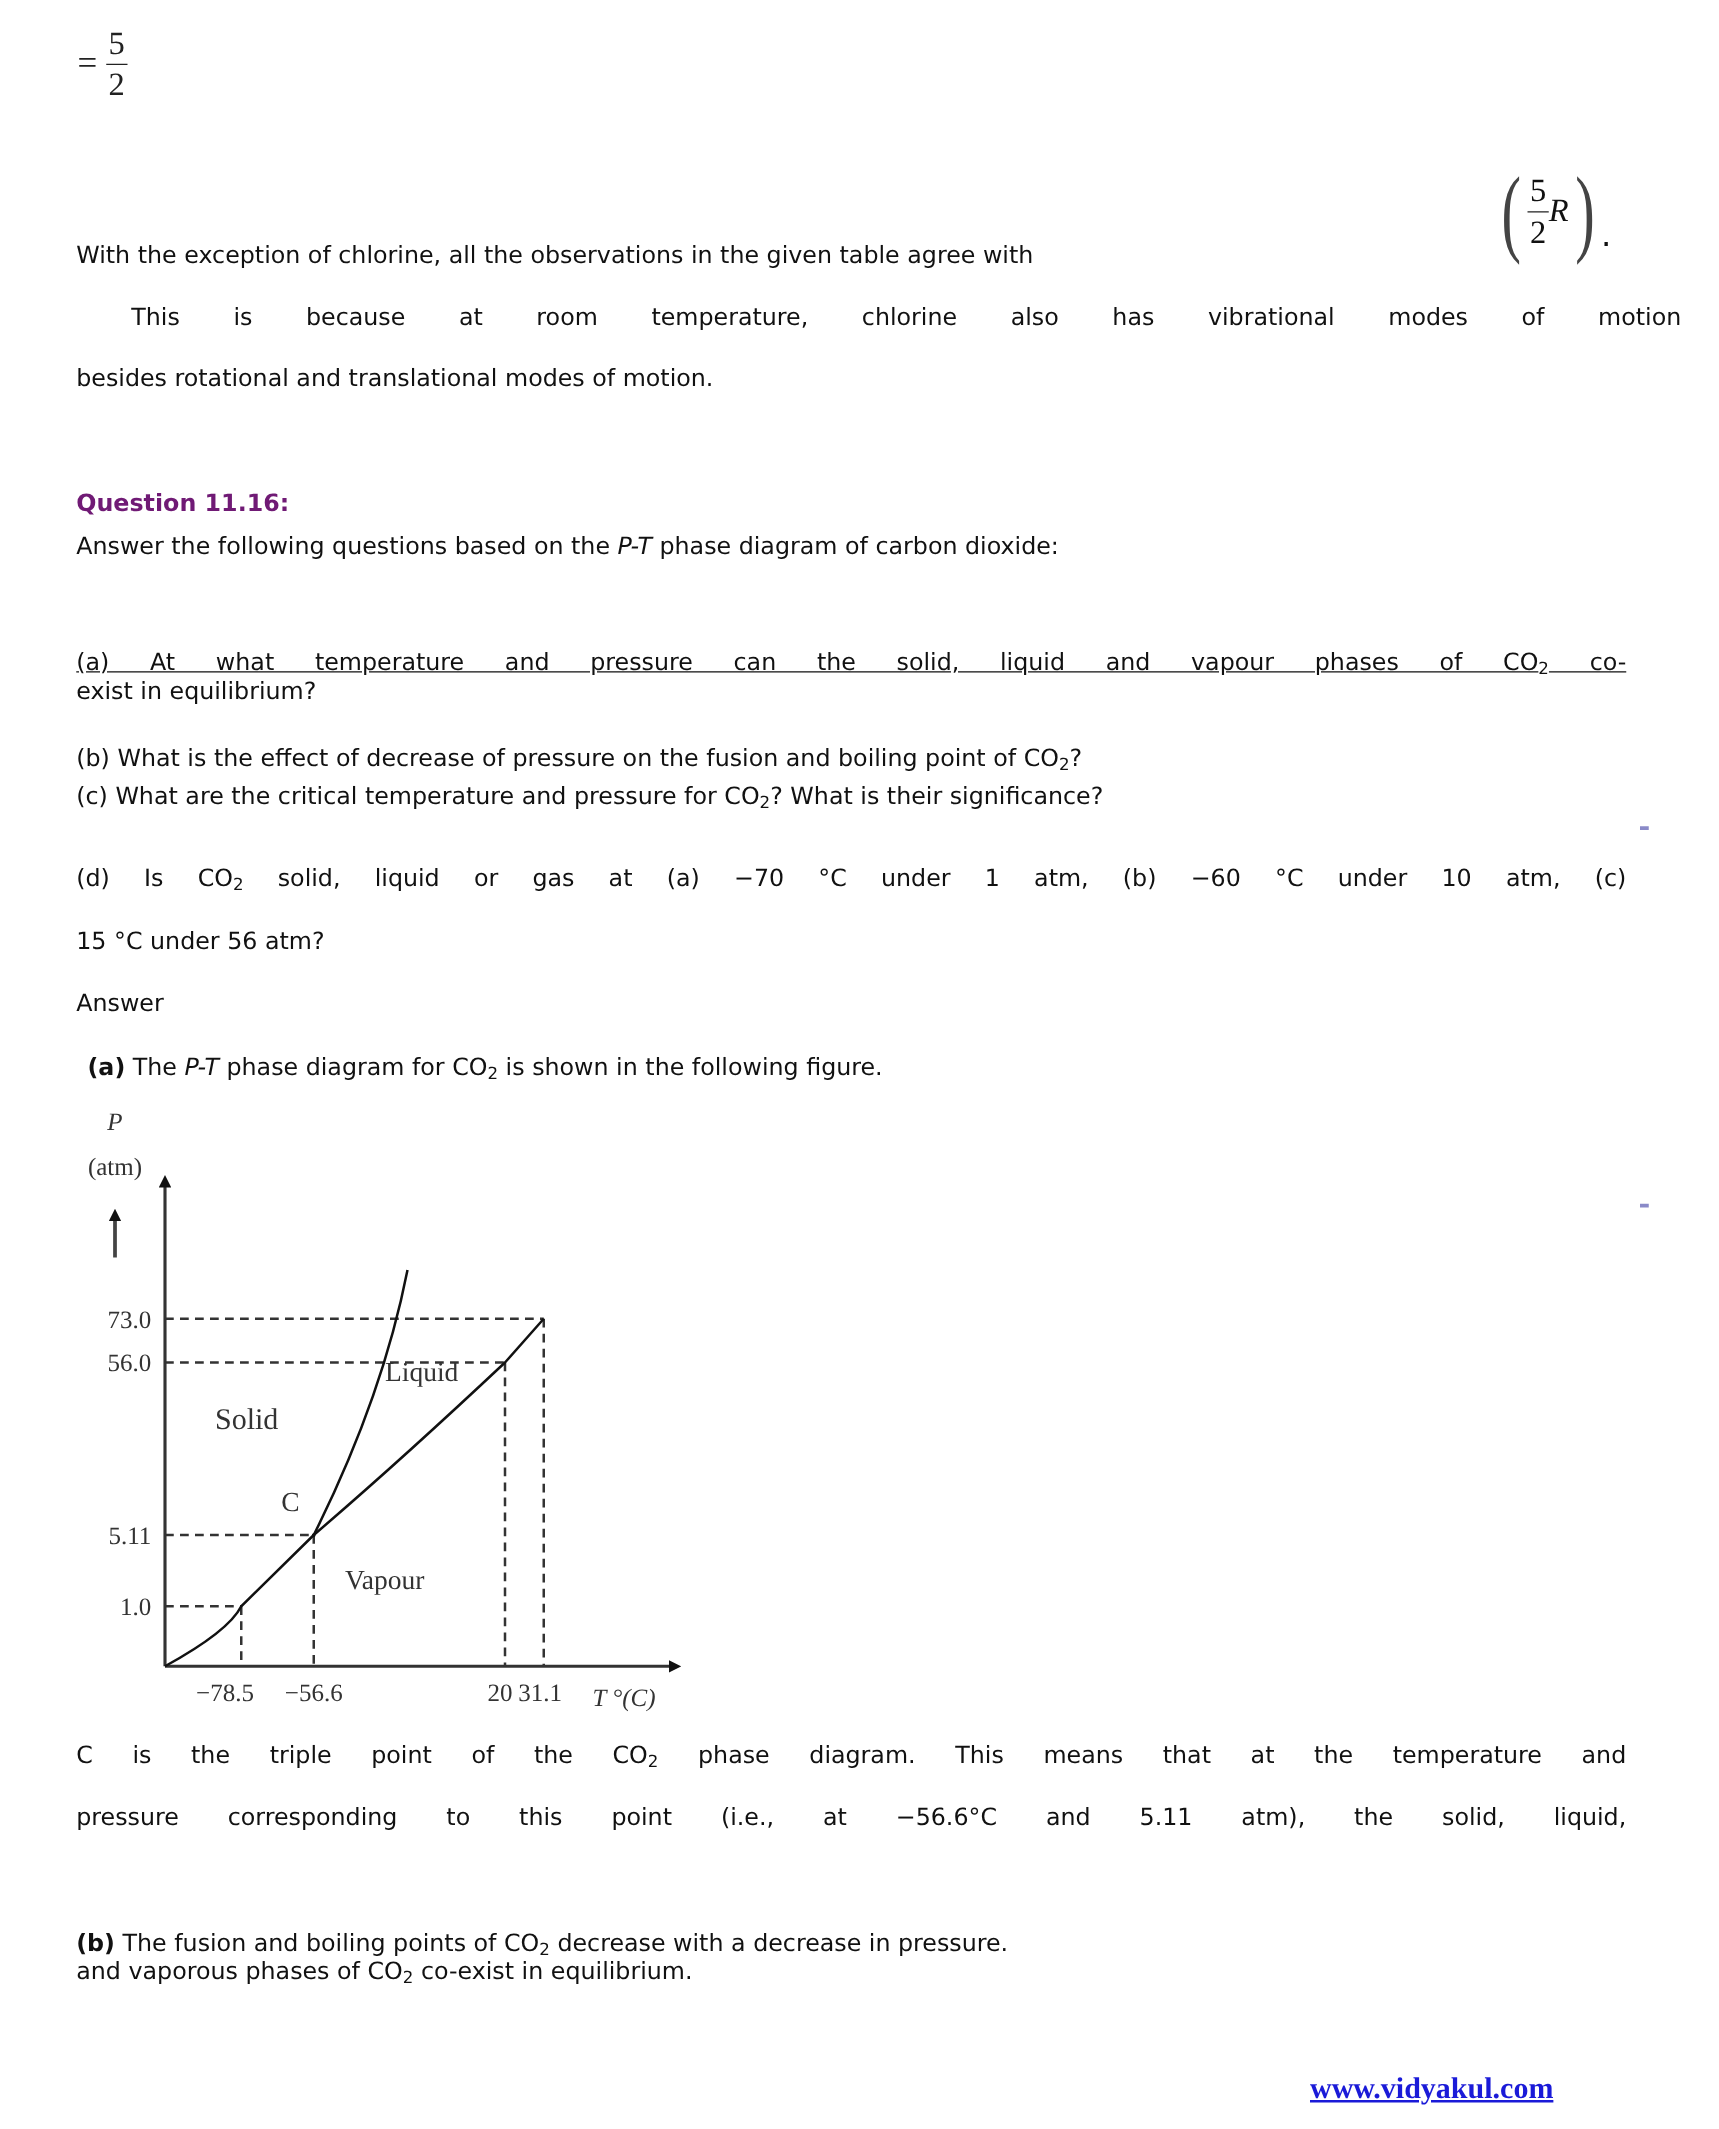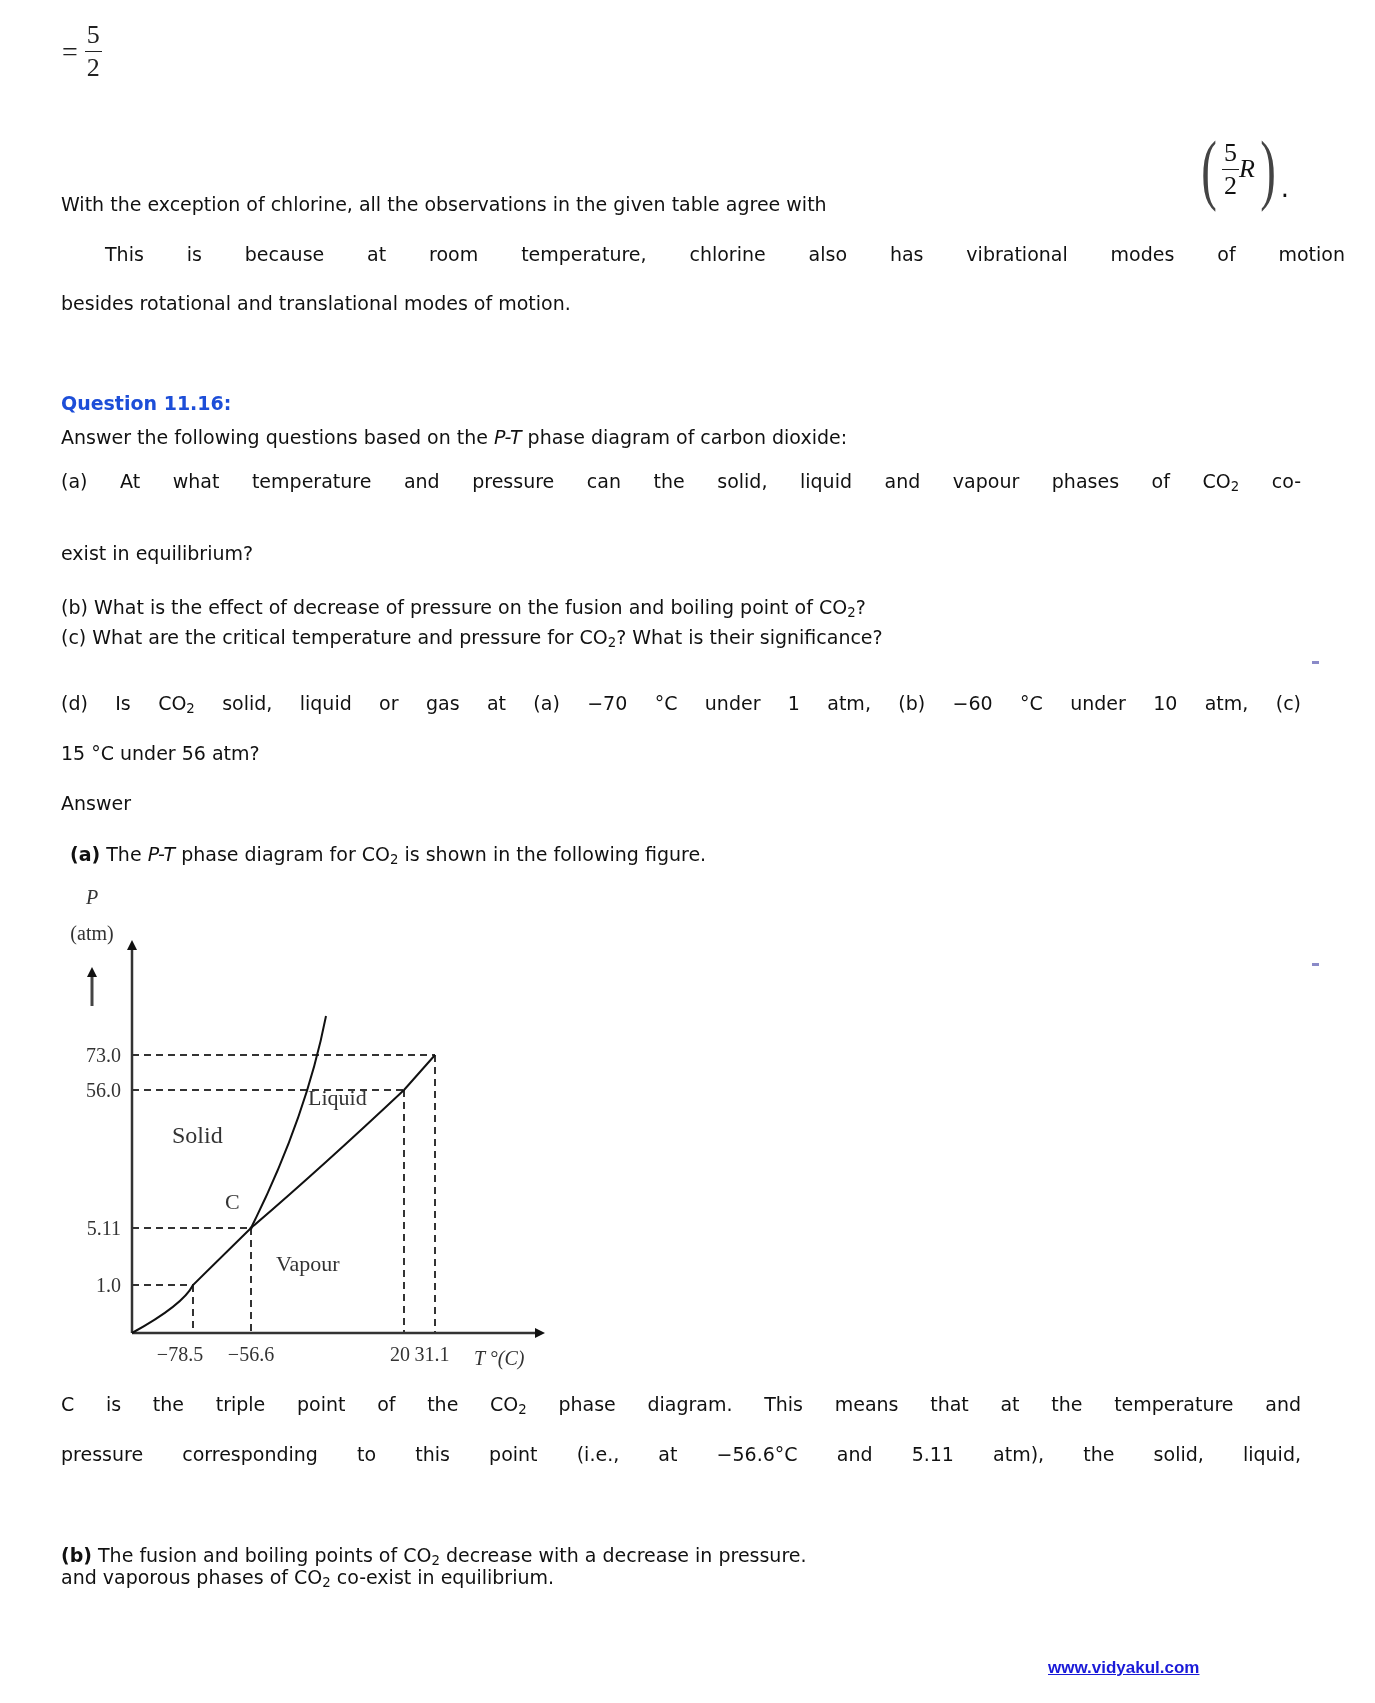--- a/index.html
+++ b/index.html
@@ -2,29 +2,29 @@
 <html><head>
 <meta charset="utf-8">
 <style>
   html, body { margin: 0; padding: 0; background: #ffffff; }
   body { width: 1375px; height: 1703px; position: relative; overflow: hidden;
          font-family: "DejaVu Sans", sans-serif; color: #111; }
   .abs { position: absolute; }
   .line { position: absolute; left: 61px; font-size: 19px; line-height: 32px; white-space: nowrap; }
   .just { width: 1240px; text-align: justify; text-align-last: justify; }
   .serif { font-family: "Liberation Serif", "DejaVu Serif", serif; }
-  .q-head { color: #1d4ed8; font-weight: bold; }
+  .q-head { color: #701a75; font-weight: bold; }
   .frac { display: inline-flex; flex-direction: column; align-items: center; vertical-align: middle; line-height: 1; }
   .frac .num { border-bottom: 1.5px solid #222; padding: 0 2px 3px 2px; }
   .frac .den { padding-top: 3px; }
   sub { font-size: 0.7em; vertical-align: -0.25em; line-height: 0; }
   sup { font-size: 0.65em; vertical-align: 0.7em; line-height: 0; }
   .marker { position: absolute; width: 7px; height: 3px; background: #8a8ac8; }
-  .footer-link { position: absolute; left: 1048px; top: 1658px; font-family: Liberation Sans, sans-serif;
-                 font-weight: bold; font-size: 17px; color: #1a1ad8; text-decoration: underline; }
+  .footer-link { position: absolute; left: 1048px; top: 1658px; font-family: Liberation Serif, serif;
+                 font-weight: bold; font-size: 24px; color: #1a1ad8; text-decoration: underline; }
   svg text { font-family: "Liberation Serif", "DejaVu Serif", serif; fill: #333; }
 </style>
 </head>
 <body>
 
 <div class="abs serif" style="left:62px; top:22px; font-size:28px; color:#222; white-space:nowrap;">
   <span style="vertical-align:middle;">=</span>
   <span class="frac" style="font-size:26px;">
     <span class="num">5</span>
     <span class="den">2</span>
@@ -40,21 +40,21 @@
       <span class="den">2</span>
     </span><span style="font-style:italic; vertical-align:middle;">R</span><span style="font-size:78px; font-weight:100; color:#444; vertical-align:middle; display:inline-block; transform:scaleX(0.6);">)</span><span style="font-family:'DejaVu Sans',sans-serif; vertical-align:-22px;">.</span>
 </div>
 <div class="line just" style="top:238px;margin-left:44px;">This is because at room temperature, chlorine also has vibrational modes of motion</div>
 <div class="line" style="top:287px;">besides rotational and translational modes of motion.</div>
 
 <div class="line q-head" style="top:387px;">Question 11.16:</div>
 <div class="line" style="top:421px;">
   <span>Answer the following questions based on the </span><i>P-T</i><span> phase diagram of carbon dioxide:</span>
 </div>
-<div class="line just" style="top:465px;">
+<div class="line just" style="top:514px;text-decoration:underline;">
   <span>(a) At what temperature and pressure can the solid, liquid and vapour phases of CO</span><sub>2</sub><span> co-</span>
 </div>
 <div class="line" style="top:537px;">exist in equilibrium?</div>
 <div class="line" style="top:554px;margin-top:37px;">
   <span>(b) What is the effect of decrease of pressure on the fusion and boiling point of CO</span><sub>2</sub><span>?</span>
 </div>
 <div class="line" style="top:621px;">
   <span>(c) What are the critical temperature and pressure for CO</span><sub>2</sub><span>? What is their significance?</span>
 </div>
 <div class="marker" style="left:1312px; top:661px;"></div>

